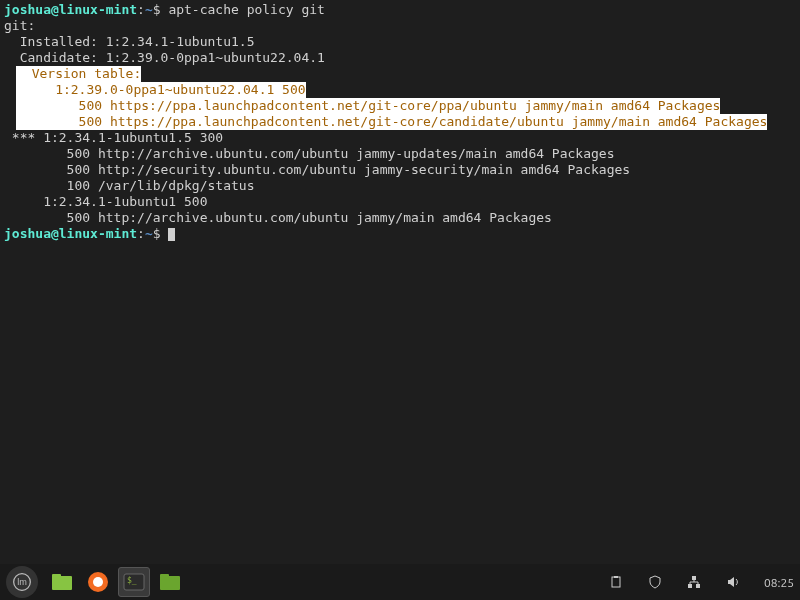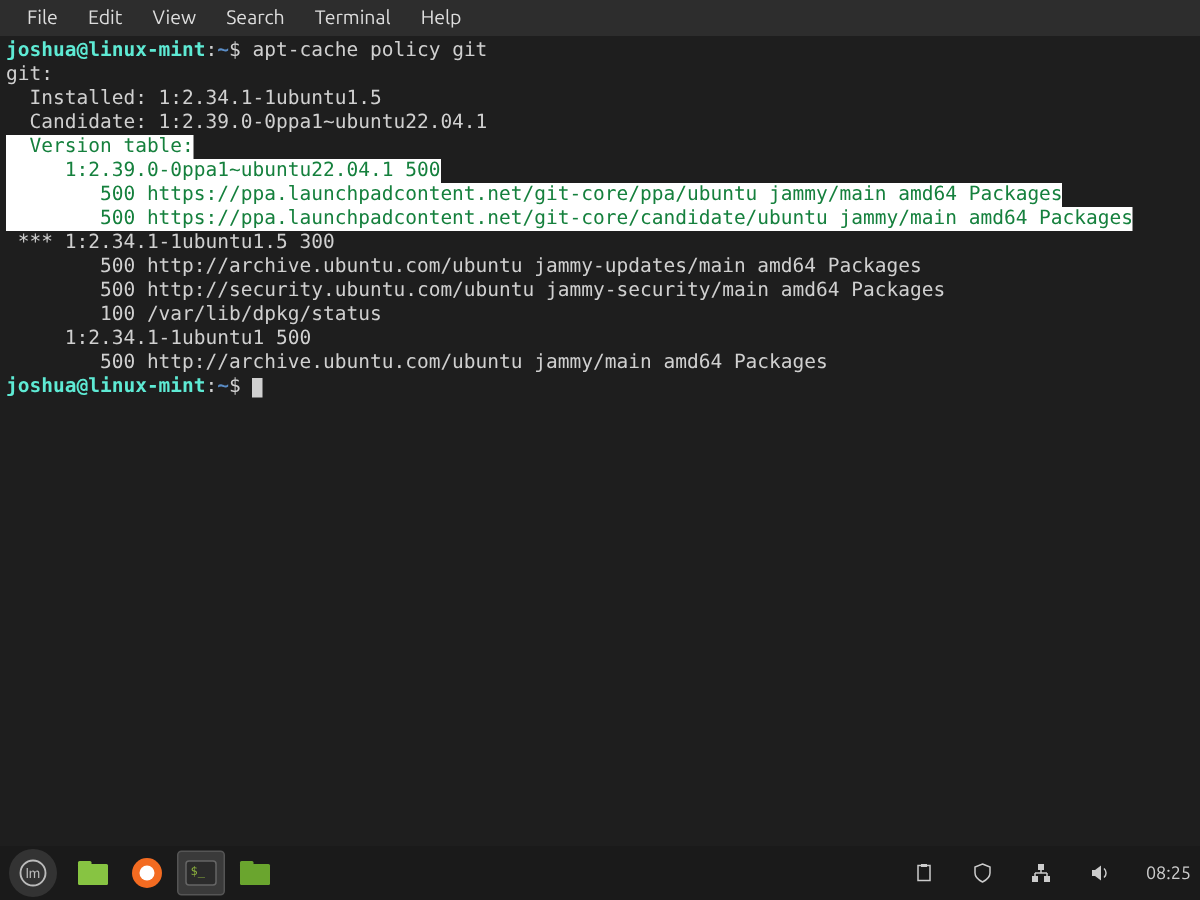--- a/index.html
+++ b/index.html
@@ -9,44 +9,36 @@
 .title-text { }
 .window-controls { position: absolute; right: 6px; display: flex; gap: 8px; align-items: center; }
 .ctrl { width: 18px; height: 18px; display: flex; align-items: center; justify-content: center; color: #ccc; cursor: pointer; border-radius: 50%; }
 .ctrl.close { background: #8db33e; color: #222; }
 .ctrl svg { width: 10px; height: 10px; }
 .menubar { height: 24px; background: #2d2d2d; display: flex; align-items: center; padding: 0 8px; gap: 0; font-family: "Ubuntu", sans-serif; font-size: 13px; color: #ddd; }
 .menu-item { padding: 2px 10px; cursor: pointer; }
 .terminal-area { flex: 1; background: #1e1e1e; padding: 2px 4px; font-size: 13px; line-height: 16px; color: #d0d0d0; white-space: pre; overflow: hidden; }
 .prompt-user { color: #5eead4; font-weight: bold; }
 .prompt-path { color: #5a8dc7; font-weight: bold; }
-.highlight { background: #ffffff; color: #15803d; display: inline-block; }
+.highlight { background: #ffffff; color: #a16207; display: inline-block; margin-left: 12px; }
 .taskbar { position: absolute; left: 0; right: 0; bottom: 0; height: 36px; background: #1a1a1a; display: flex; align-items: center; padding: 0 6px; }
 .start-btn { width: 32px; height: 32px; background: #333; border-radius: 50%; display: flex; align-items: center; justify-content: center; margin-right: 8px; text-decoration: underline; }
 .start-btn svg { width: 20px; height: 20px; }
 .task-icons { display: flex; gap: 4px; }
 .task-icon { width: 32px; height: 30px; display: flex; align-items: center; justify-content: center; border-radius: 3px; }
 .task-icon.active { background: #3a3a3a; border: 1px solid #555; }
 .tray { margin-left: auto; display: flex; align-items: center; gap: 23px; color: #ccc; font-size: 12px; font-family: "Ubuntu", sans-serif; }
 .tray-icon { width: 16px; height: 16px; display: flex; align-items: center; justify-content: center; }
 .cursor-box { display: inline-block; width: 7px; height: 13px; background: #d0d0d0; vertical-align: text-bottom; }
 </style>
 </head>
 <body>
 
 <div class="window">
 
-  <div class="menubar">
-    <span class="menu-item">File</span>
-    <span class="menu-item">Edit</span>
-    <span class="menu-item">View</span>
-    <span class="menu-item">Search</span>
-    <span class="menu-item">Terminal</span>
-    <span class="menu-item">Help</span>
-  </div>
 
   <div class="terminal-area"><span class="prompt-user">joshua@linux-mint</span><span>:</span><span class="prompt-path">~</span><span>$ </span><span>apt-cache policy git</span>
 <span>git:</span>
 <span>  Installed: 1:2.34.1-1ubuntu1.5</span>
 <span>  Candidate: 1:2.39.0-0ppa1~ubuntu22.04.1</span>
 <span class="highlight">  Version table:</span>
 <span class="highlight">     1:2.39.0-0ppa1~ubuntu22.04.1 500</span>
 <span class="highlight">        500 https://ppa.launchpadcontent.net/git-core/ppa/ubuntu jammy/main amd64 Packages</span>
 <span class="highlight">        500 https://ppa.launchpadcontent.net/git-core/candidate/ubuntu jammy/main amd64 Packages</span>
 <span> *** 1:2.34.1-1ubuntu1.5 300</span>

